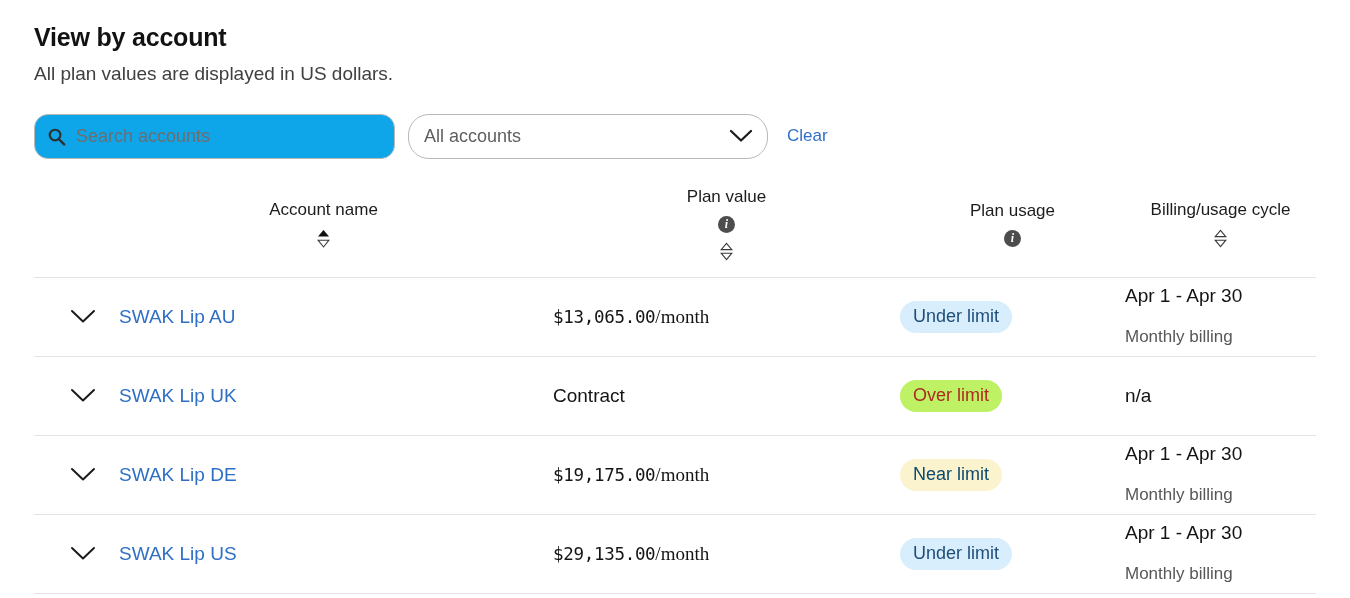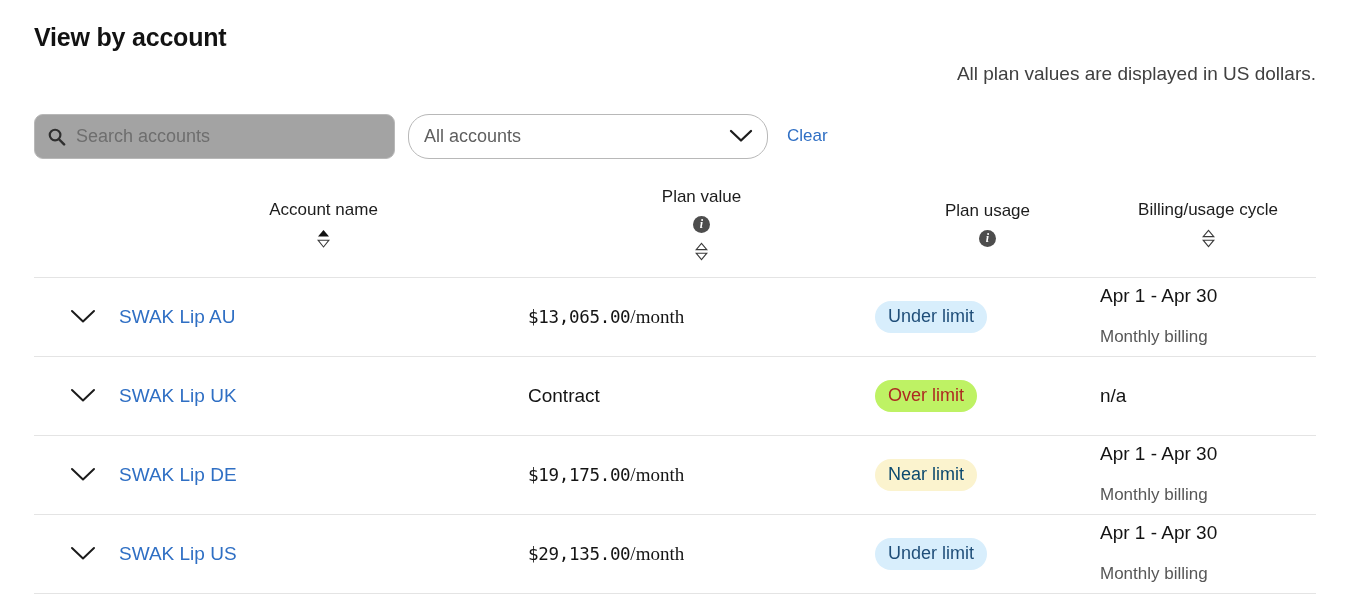--- a/index.html
+++ b/index.html
@@ -28,36 +28,35 @@
     color: #121212;
     margin: 0 0 10px 0;
     line-height: 1.2;
   }
   .page-subtitle {
     font-size: 19px;
     font-weight: normal;
     color: #404040;
     margin: 0 0 28px 0;
     line-height: 1.25;
-    text-align: right;
   }
 
   
   .controls {
     display: flex;
     align-items: center;
     gap: 13px;
     margin-bottom: 28px;
   }
   .search-box {
     width: 361px;
     height: 45px;
     border: 1px solid #b8b8b8;
-    border-radius: 9px;
-    background: #a3a3a3;
+    border-radius: 14px;
+    background: #0ea5e9;
     display: flex;
     align-items: center;
     padding: 0 12px;
     gap: 10px;
   }
   .search-icon {
     flex: 0 0 auto;
     display: flex;
     align-items: center;
     justify-content: center;
@@ -113,21 +112,21 @@
     padding: 0 0 16px 0;
     align-items: center;
   }
   .row.data {
     min-height: 79px;
     align-items: center;
   }
 
   .col-caret  { width: 85px; flex: 0 0 85px; display: flex; align-items: center; justify-content: flex-start; padding-left: 36px; }
   .col-name   { width: 409px; flex: 0 0 409px; }
-  .col-value  { width: 347px; flex: 0 0 347px; }
+  .col-value  { width: 347px; flex: 0 0 347px; margin-left: 25px; }
   .col-usage  { width: 225px; flex: 0 0 225px; }
   .col-cycle  { flex: 1 1 auto; }
 
   .th {
     font-size: 17px;
     color: #1c1c1c;
     display: flex;
     align-items: center;
     gap: 9px;
     flex-direction: column;

